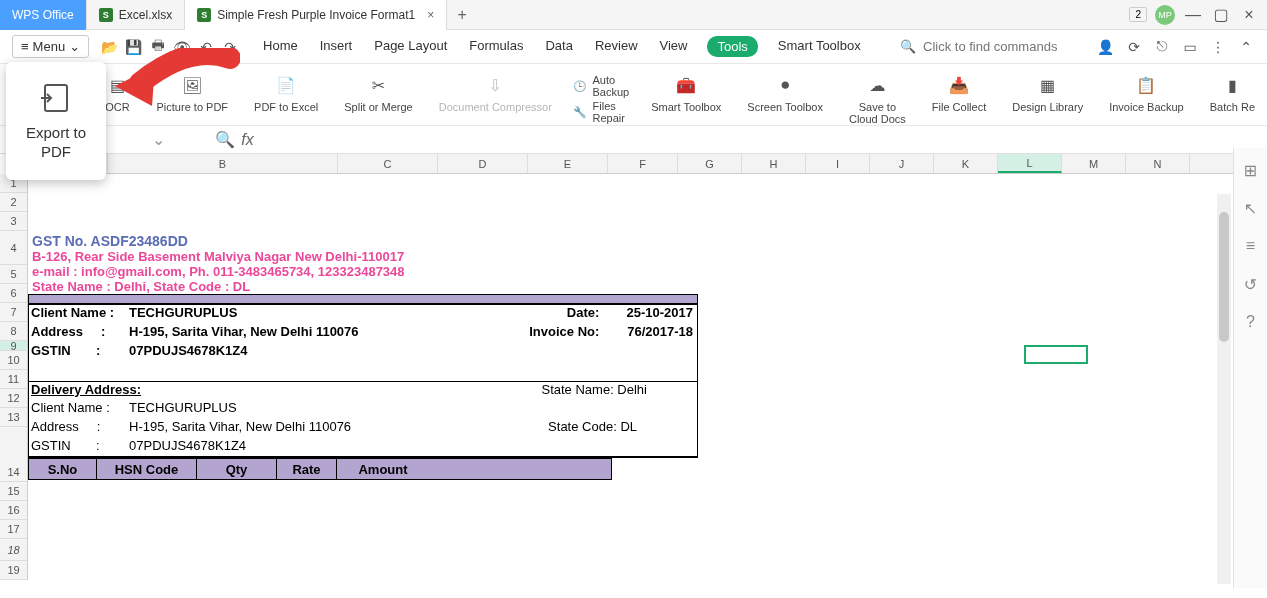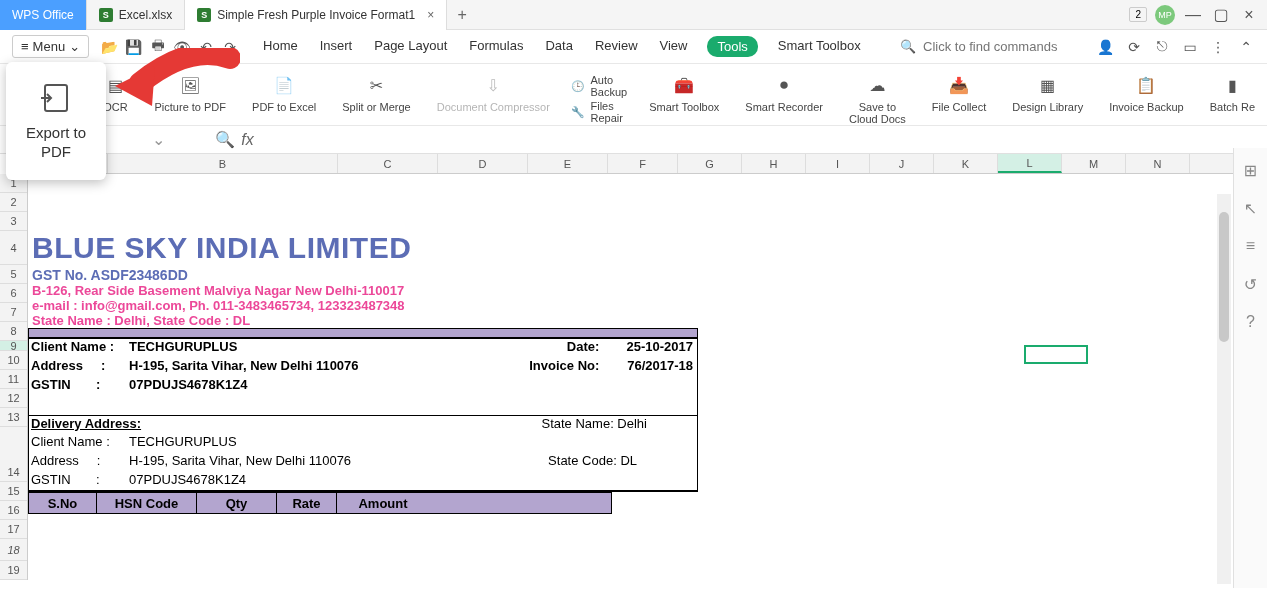--- a/index.html
+++ b/index.html
@@ -162,21 +162,21 @@
         <span>🔧</span>
         <span>Files Repair</span>
       </div>
   </div>
   <div class="tool-item">
       <div class="tool-icon">🧰</div>
       <div class="tool-label">Smart Toolbox</div>
     </div>
   <div class="tool-item">
       <div class="tool-icon">⏺</div>
-      <div class="tool-label">Smart Recorder</div>
+      <div class="tool-label">Screen Toolbox</div>
     </div>
   <div class="tool-item">
       <div class="tool-icon">☁</div>
       <div class="tool-label"><span>Save to</span><br><span>Cloud Docs</span></div>
     </div>
   <div class="tool-item">
       <div class="tool-icon">📥</div>
       <div class="tool-label">File Collect</div>
     </div>
   <div class="tool-item">
@@ -252,21 +252,20 @@
       <div class="row-h" style="height: 19px; margin-top: 36px;">14</div>
       <div class="row-h" style="height: 19px;">15</div>
       <div class="row-h" style="height: 19px;">16</div>
       <div class="row-h" style="height: 19px;">17</div>
       <div class="row-h" style="height: 22px; font-style: italic;">18</div>
       <div class="row-h" style="height: 19px;">19</div>
     </div>
   <div class="cells">
     <div class="cell-content">
       <div style="height:57px"></div>
-      <div class="company" style="padding-left:4px">BLUE SKY INDIA LIMITED</div>
       <div class="gst" style="padding-left:4px;margin-top:2px">GST No. ASDF23486DD</div>
       <div class="line" style="padding-left:4px">B-126, Rear Side Basement Malviya Nagar New Delhi-110017</div>
       <div class="line" style="padding-left:4px">e-mail : info@gmail.com, Ph. 011-3483465734, 123323487348</div>
       <div class="line" style="padding-left:4px">State Name : Delhi, State Code : DL</div>
       <div class="purple-row" style="width:670px;height:10px"></div>
       <div class="inv-table">
         <div class="inv-row">
           <span class="inv-label">Client Name :</span>
           <span class="inv-val">TECHGURUPLUS</span>
           <div class="inv-right">

